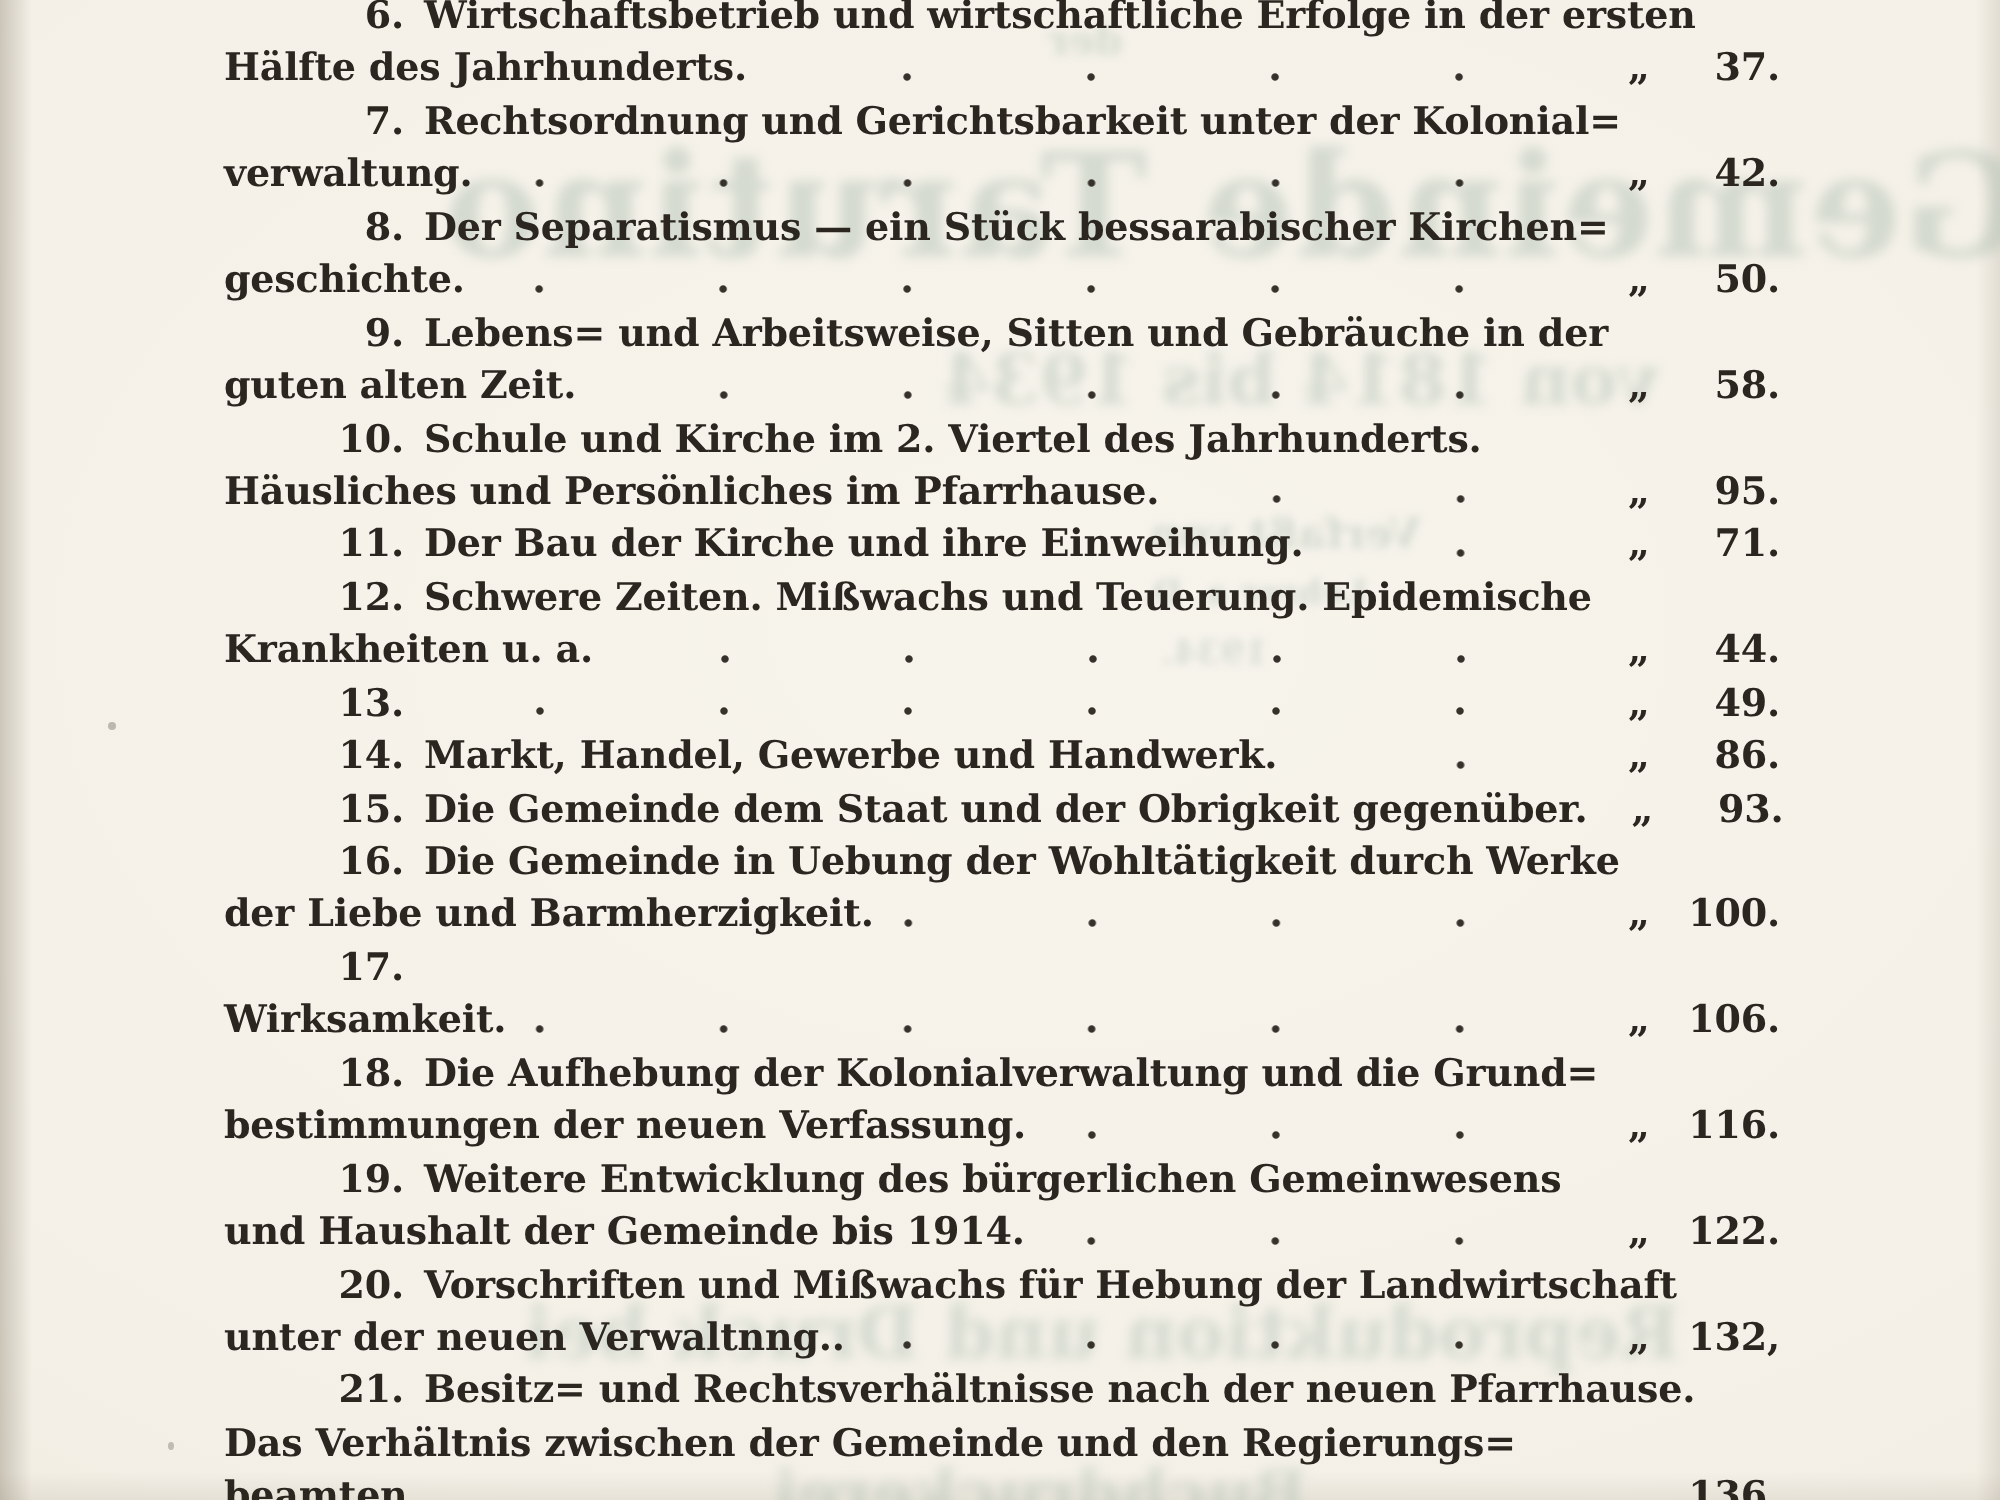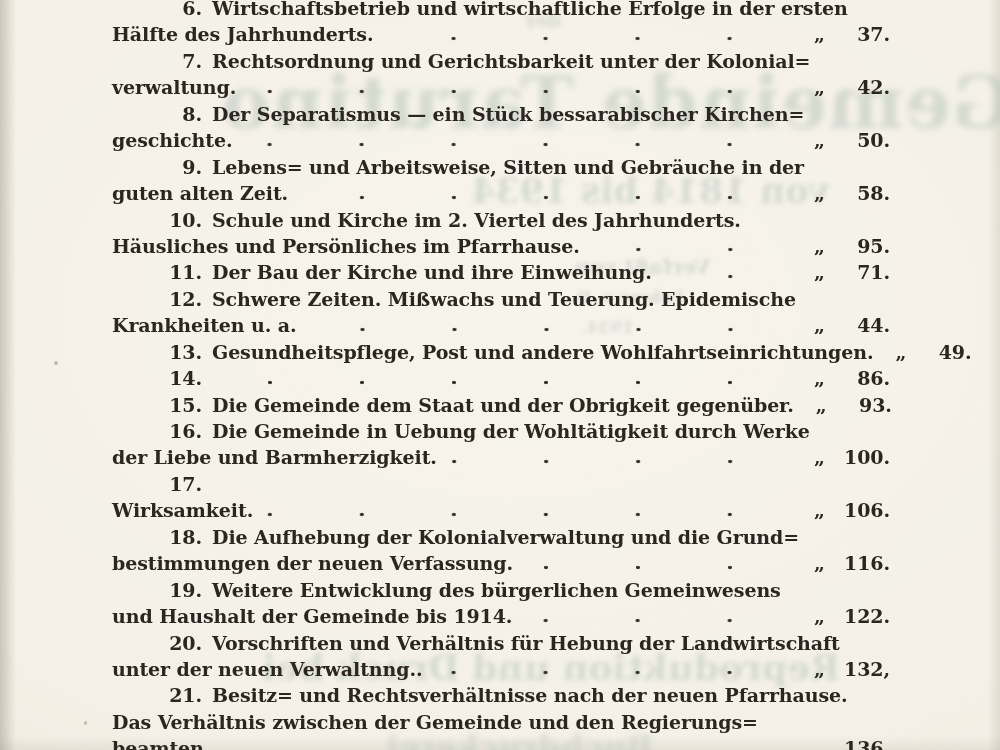--- a/index.html
+++ b/index.html
@@ -146,28 +146,28 @@
       </div>
       <div class="toc-line cont">
         <span class="txt">Krankheiten u. a.</span>
         <span class="leader"></span>
         <span class="ditto">„</span>
         <span class="pageno">44.</span>
       </div>
       <div class="toc-line">
         <span class="num">13.</span>
         <span class="gap"></span>
-        <span class="txt">Gesundheitspflege, Post und andere Wohlfahrtseinrichtungen.</span>
         <span class="leader"></span>
         <span class="ditto">„</span>
         <span class="pageno">49.</span>
       </div>
       <div class="toc-line">
         <span class="num">14.</span>
         <span class="gap"></span>
+        <span class="txt">Markt, Handel, Gewerbe und Handwerk.</span>
         <span class="leader"></span>
         <span class="ditto">„</span>
         <span class="pageno">86.</span>
       </div>
       <div class="toc-line">
         <span class="num">15.</span>
         <span class="gap"></span>
         <span class="txt">Die Gemeinde dem Staat und der Obrigkeit gegenüber.</span>
         <span class="leader"></span>
         <span class="ditto">„</span>
@@ -212,21 +212,21 @@
       </div>
       <div class="toc-line cont">
         <span class="txt">und Haushalt der Gemeinde bis 1914.</span>
         <span class="leader"></span>
         <span class="ditto">„</span>
         <span class="pageno">122.</span>
       </div>
       <div class="toc-line">
         <span class="num">20.</span>
         <span class="gap"></span>
-        <span class="txt">Vorschriften und Verhältnis für Hebung der Landwirtschaft</span>
+        <span class="txt">Vorschriften und Mißwachs für Hebung der Landwirtschaft</span>
       </div>
       <div class="toc-line cont">
         <span class="txt">unter der neuen Verwaltnng..</span>
         <span class="leader"></span>
         <span class="ditto">„</span>
         <span class="pageno">132,</span>
       </div>
       <div class="toc-line">
         <span class="num">21.</span>
         <span class="gap"></span>

